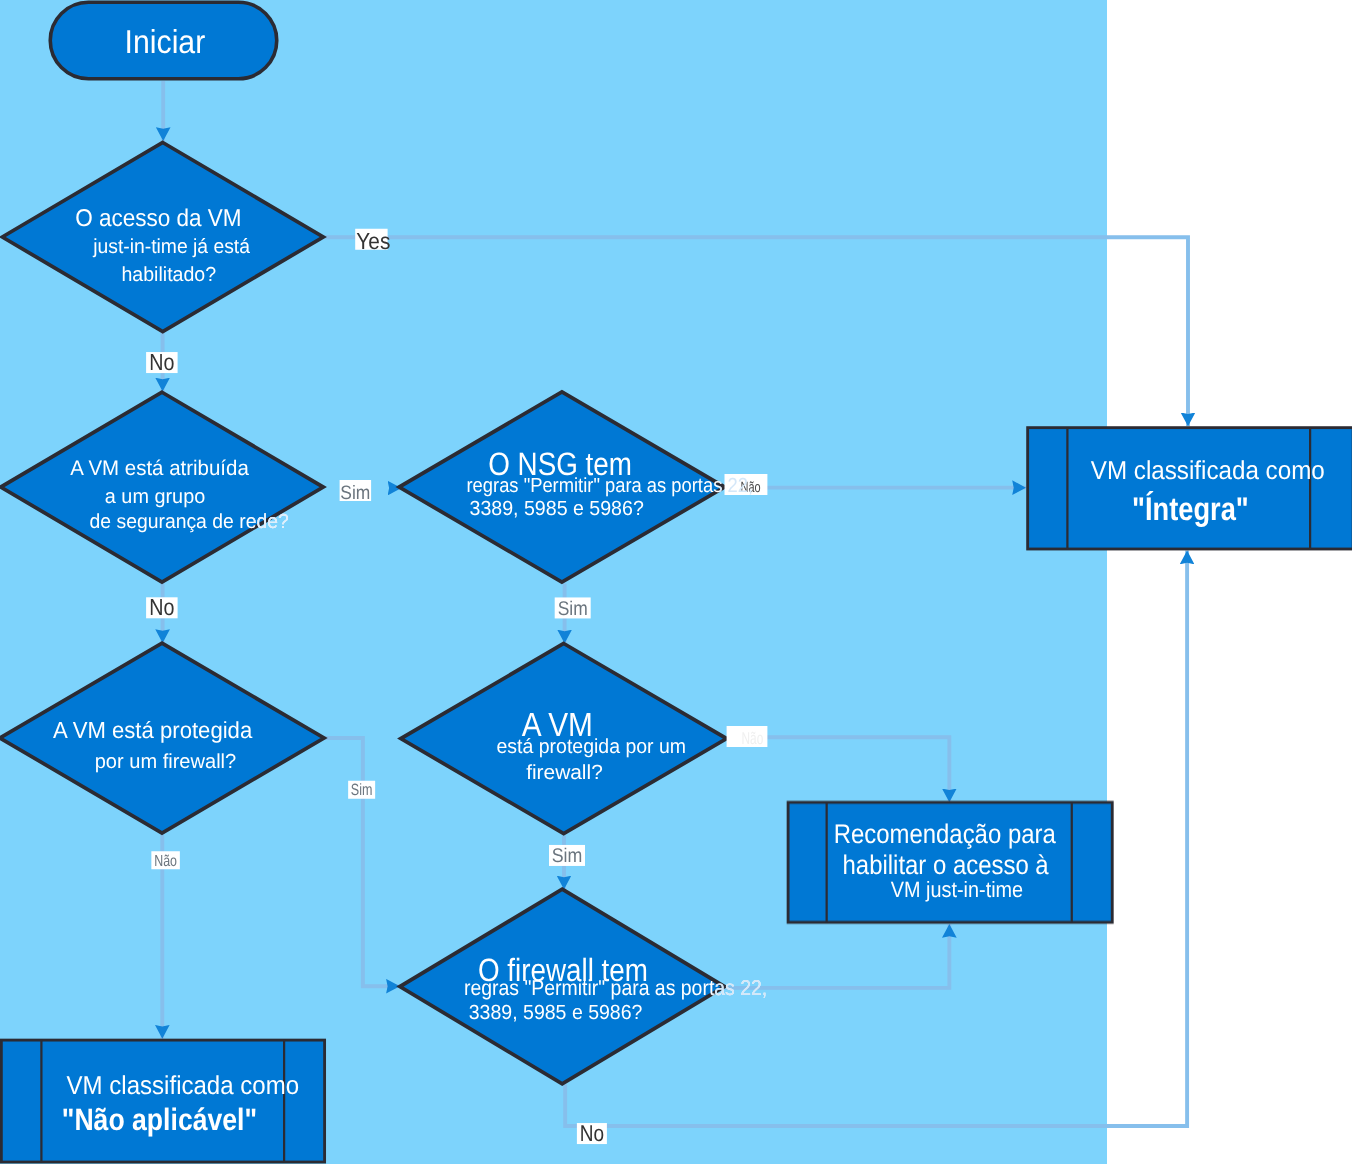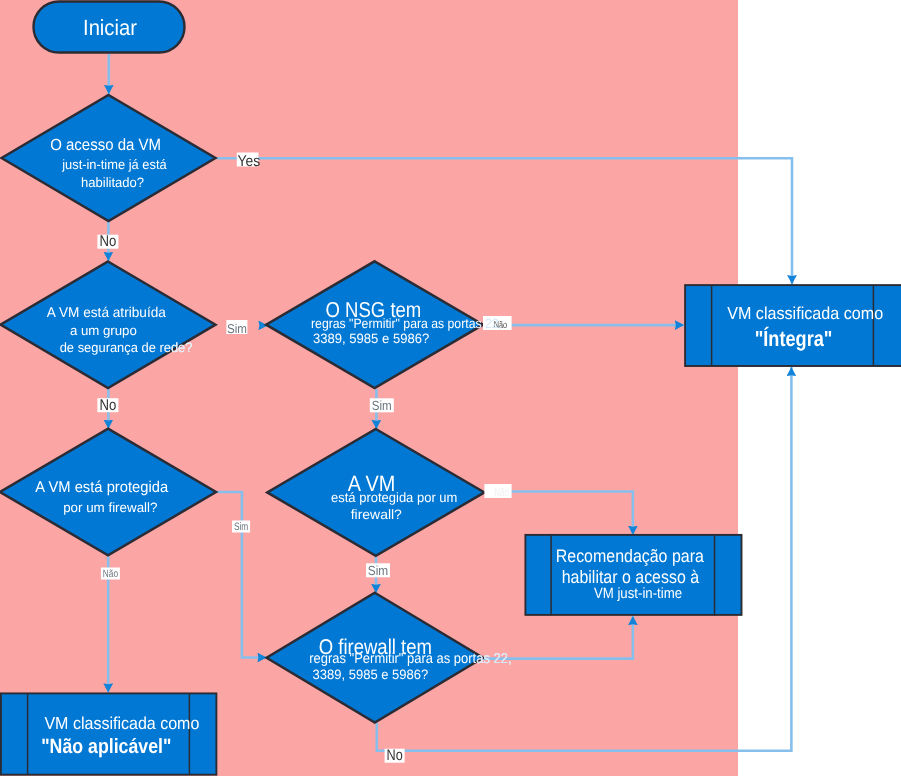--- a/index.html
+++ b/index.html
@@ -1,20 +1,20 @@
 <!DOCTYPE html>
 <html><head>
 <meta charset="utf-8">
 <title>Fluxograma</title>
 <style>
   html,body{margin:0;padding:0;background:#ffffff;}
   body{width:901px;height:776px;overflow:hidden;
        font-family:"Liberation Sans",sans-serif;
        -webkit-font-smoothing:antialiased;}
-  #stage{position:relative;width:738px;height:776px;background:#fca5a5;}
+  #stage{position:relative;width:738px;height:776px;background:#7dd3fc;}
   svg{position:absolute;left:0;top:0;}
   .shapes{width:901px;height:776px;}
   text{font-family:"Liberation Sans",sans-serif;text-rendering:geometricPrecision;}
   svg g{filter:opacity(1);}
   .ntext{fill:#ffffff;text-anchor:middle;dominant-baseline:alphabetic;}
   .bold{font-weight:bold;}
 </style>
 </head>
 <body>
 

